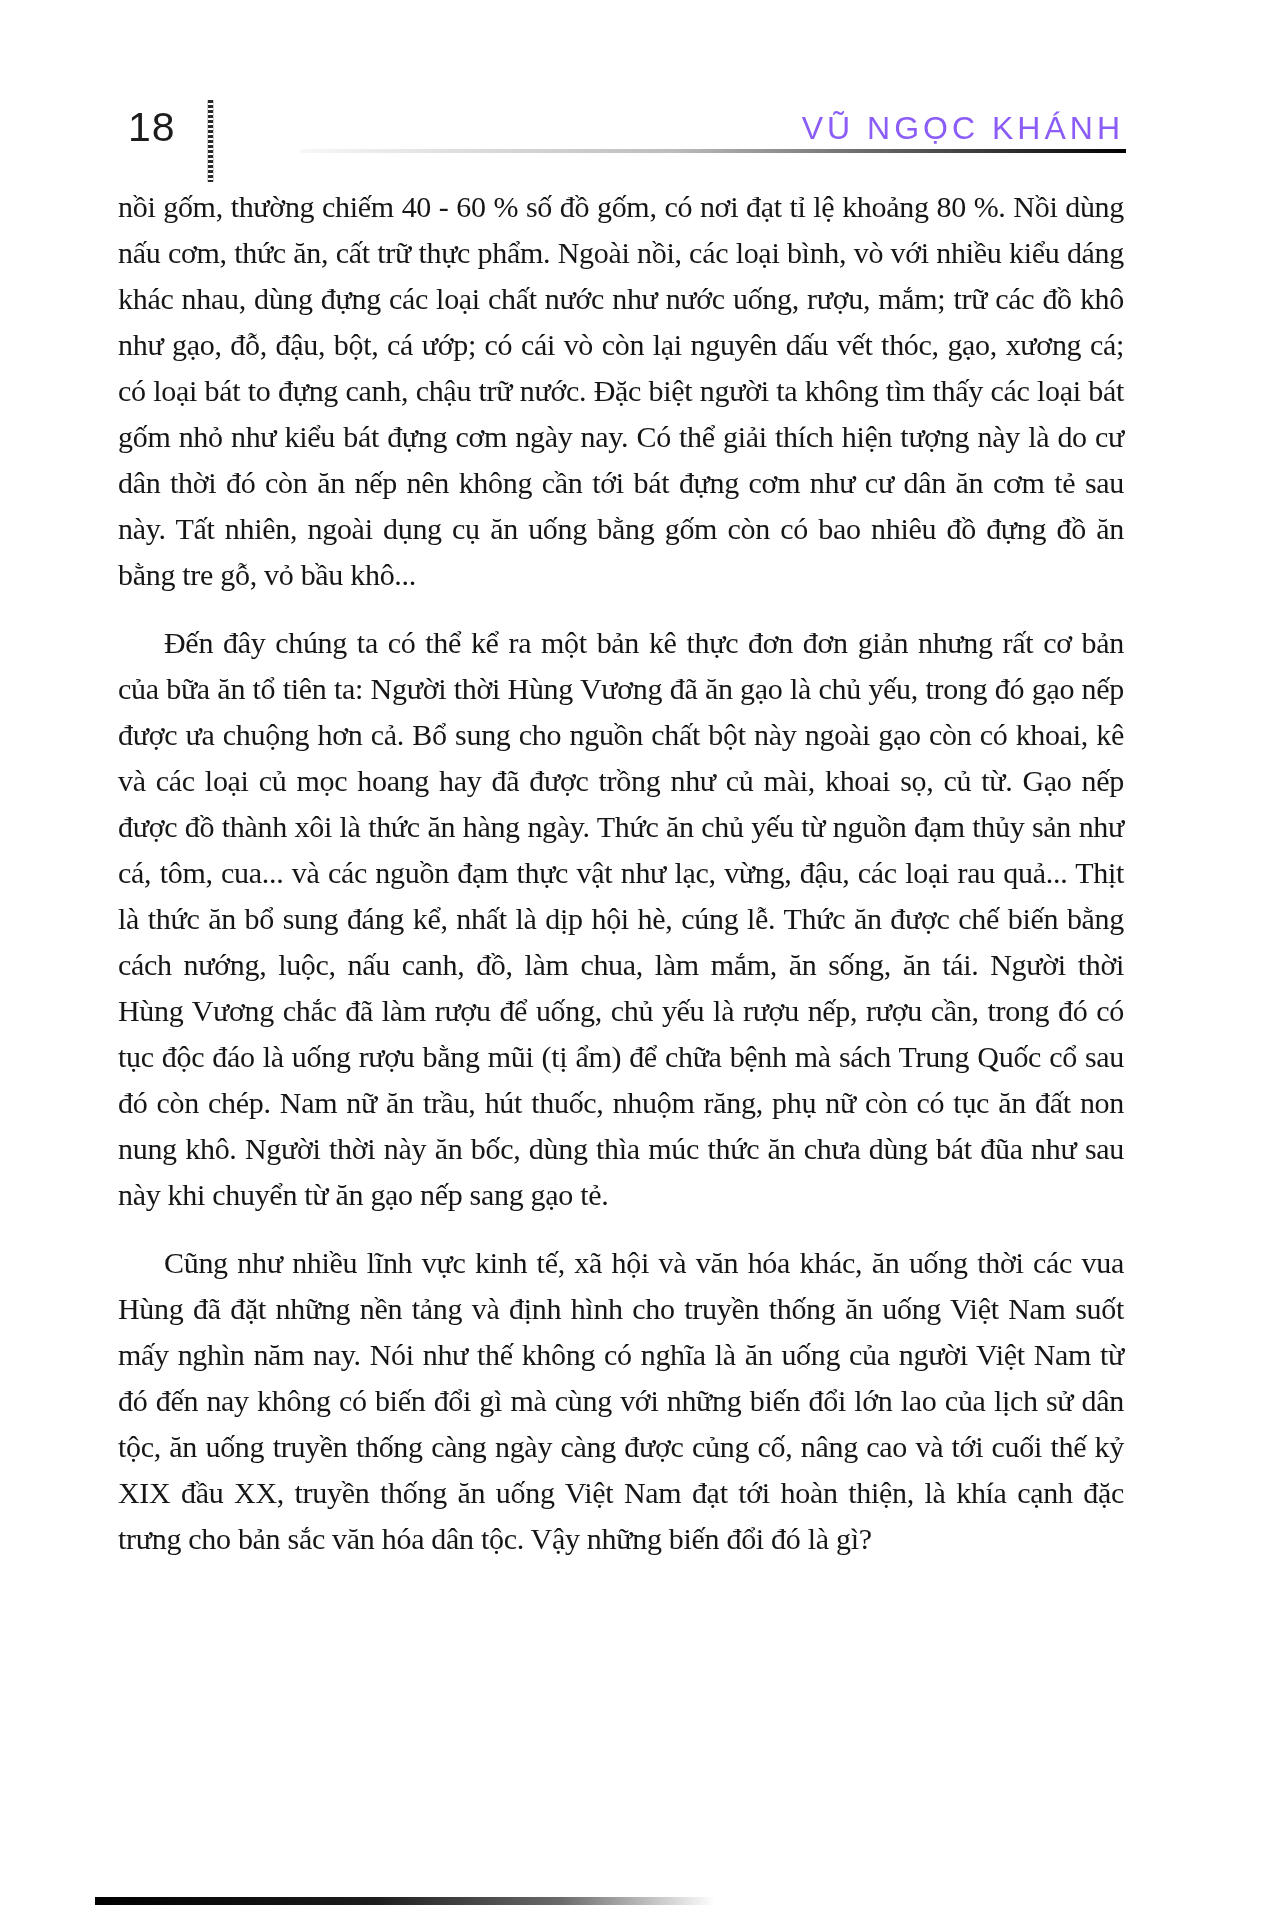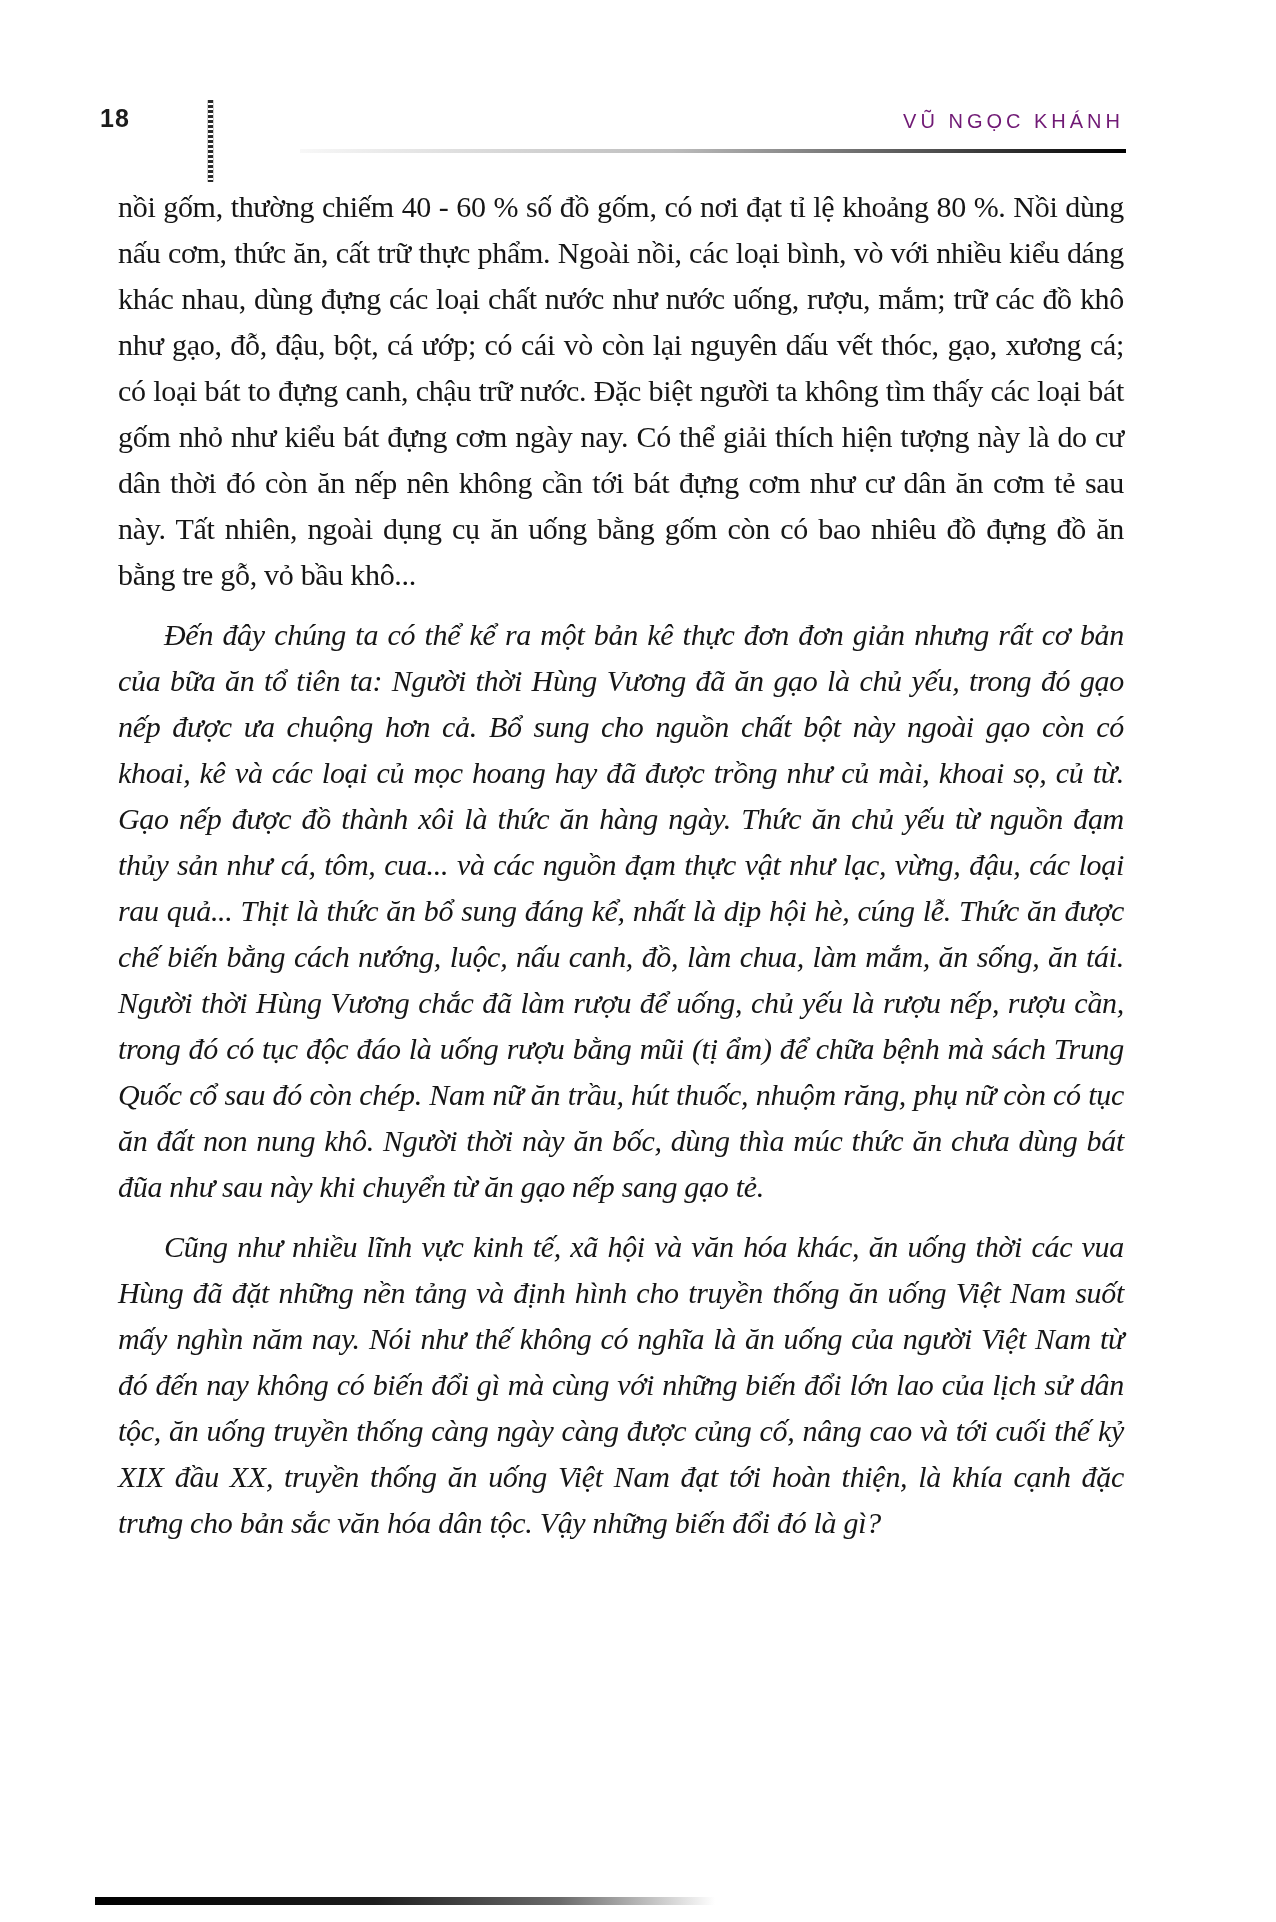--- a/index.html
+++ b/index.html
@@ -18,25 +18,25 @@
   }
   
   .running-head {
     position: absolute;
     left: 0; top: 0;
     width: 100%;
     height: 185px;
   }
   .page-number {
     position: absolute;
-    left: 100px;
+    left: 128px;
     top: 104px;
     font-family: "Liberation Sans", "DejaVu Sans", sans-serif;
-    font-weight: 700;
-    font-size: 25px;
+    font-weight: 400;
+    font-size: 41px;
     letter-spacing: 1px;
     color: #1c1c1c;
   }
   .head-ornament {
     position: absolute;
     left: 207px;
     top: 100px;
     width: 5px;
     height: 82px;
     background: repeating-linear-gradient(
@@ -54,45 +54,44 @@
     width: 826px;
     height: 4px;
     background: linear-gradient(to right, rgba(160,160,160,0.08), #bdbdbd 45%, #4a4a4a 78%, #000000 100%);
   }
   .author-name {
     position: absolute;
     right: 152px;
     top: 110px;
     font-family: "Liberation Sans", "DejaVu Sans", sans-serif;
     font-weight: 200;
-    font-size: 20px;
+    font-size: 32px;
     letter-spacing: 4px;
-    color: #701a75;
+    color: #8b5cf6;
     white-space: nowrap;
   }
   
   .text-block {
     position: absolute;
     left: 118px;
     top: 184px;
     width: 1006px;
   }
   .text-block p {
     margin: 0;
     padding: 0;
     font-size: 30px;
     line-height: 46px;
     letter-spacing: -0.3px;
     text-align: justify;
     text-justify: inter-word;
     color: #161616;
   }
   .text-block p + p {
-    margin-top: 14px;
-    font-style: italic;
+    margin-top: 22px;
   }
   .text-block p.indented {
     text-indent: 46px;
   }
   
   .footer-rule {
     position: absolute;
     left: 95px;
     top: 1897px;
     width: 620px;

